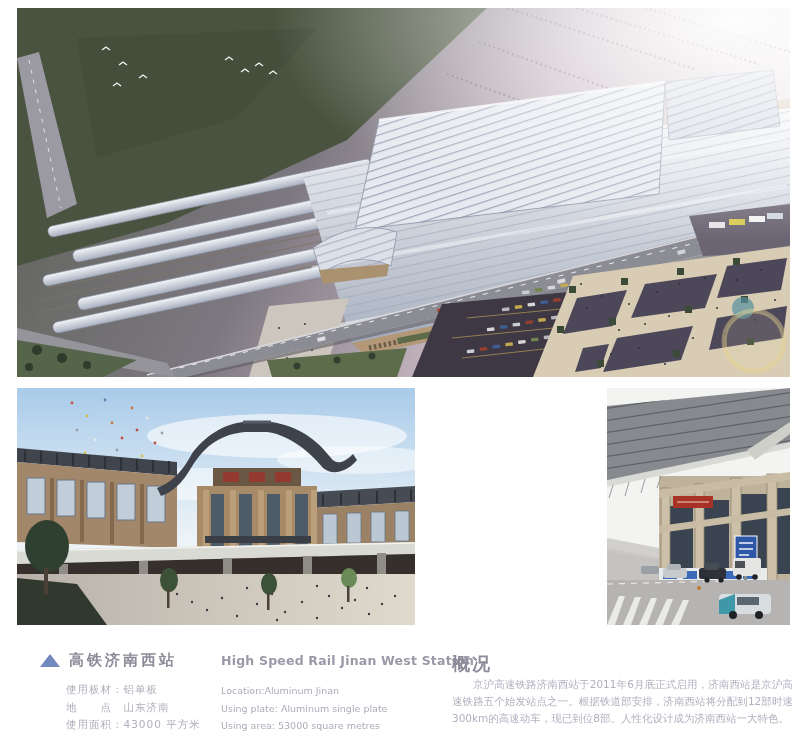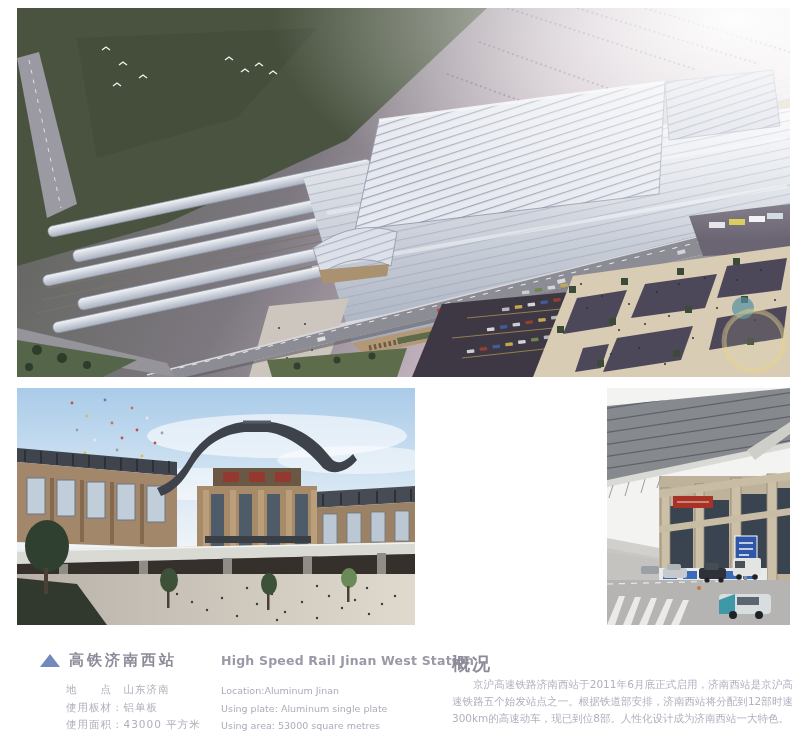--- a/index.html
+++ b/index.html
@@ -559,22 +559,22 @@
   <polygon points="0,150 52,160 52,172 0,164" fill="#c9c7c3" opacity="0.8"></polygon>
 </svg>
 </div>
 
 <div class="info">
   <div class="zh-title-row">
     <span class="tri"></span>
     <span class="zh-title">高铁济南西站</span>
   </div>
   <div class="zh-specs">
+    <div>使用板材：铝单板</div>
     <div>地　　点　山东济南</div>
-    <div>使用板材：铝单板</div>
     <div>使用面积：43000 平方米</div>
   </div>
 
   <div class="en-title">High Speed Rail Jinan West Station</div>
   <div class="en-specs">
     <div>Location:Aluminum Jinan</div>
     <div>Using plate: Aluminum single plate</div>
     <div>Using area: 53000 square metres</div>
   </div>
 

